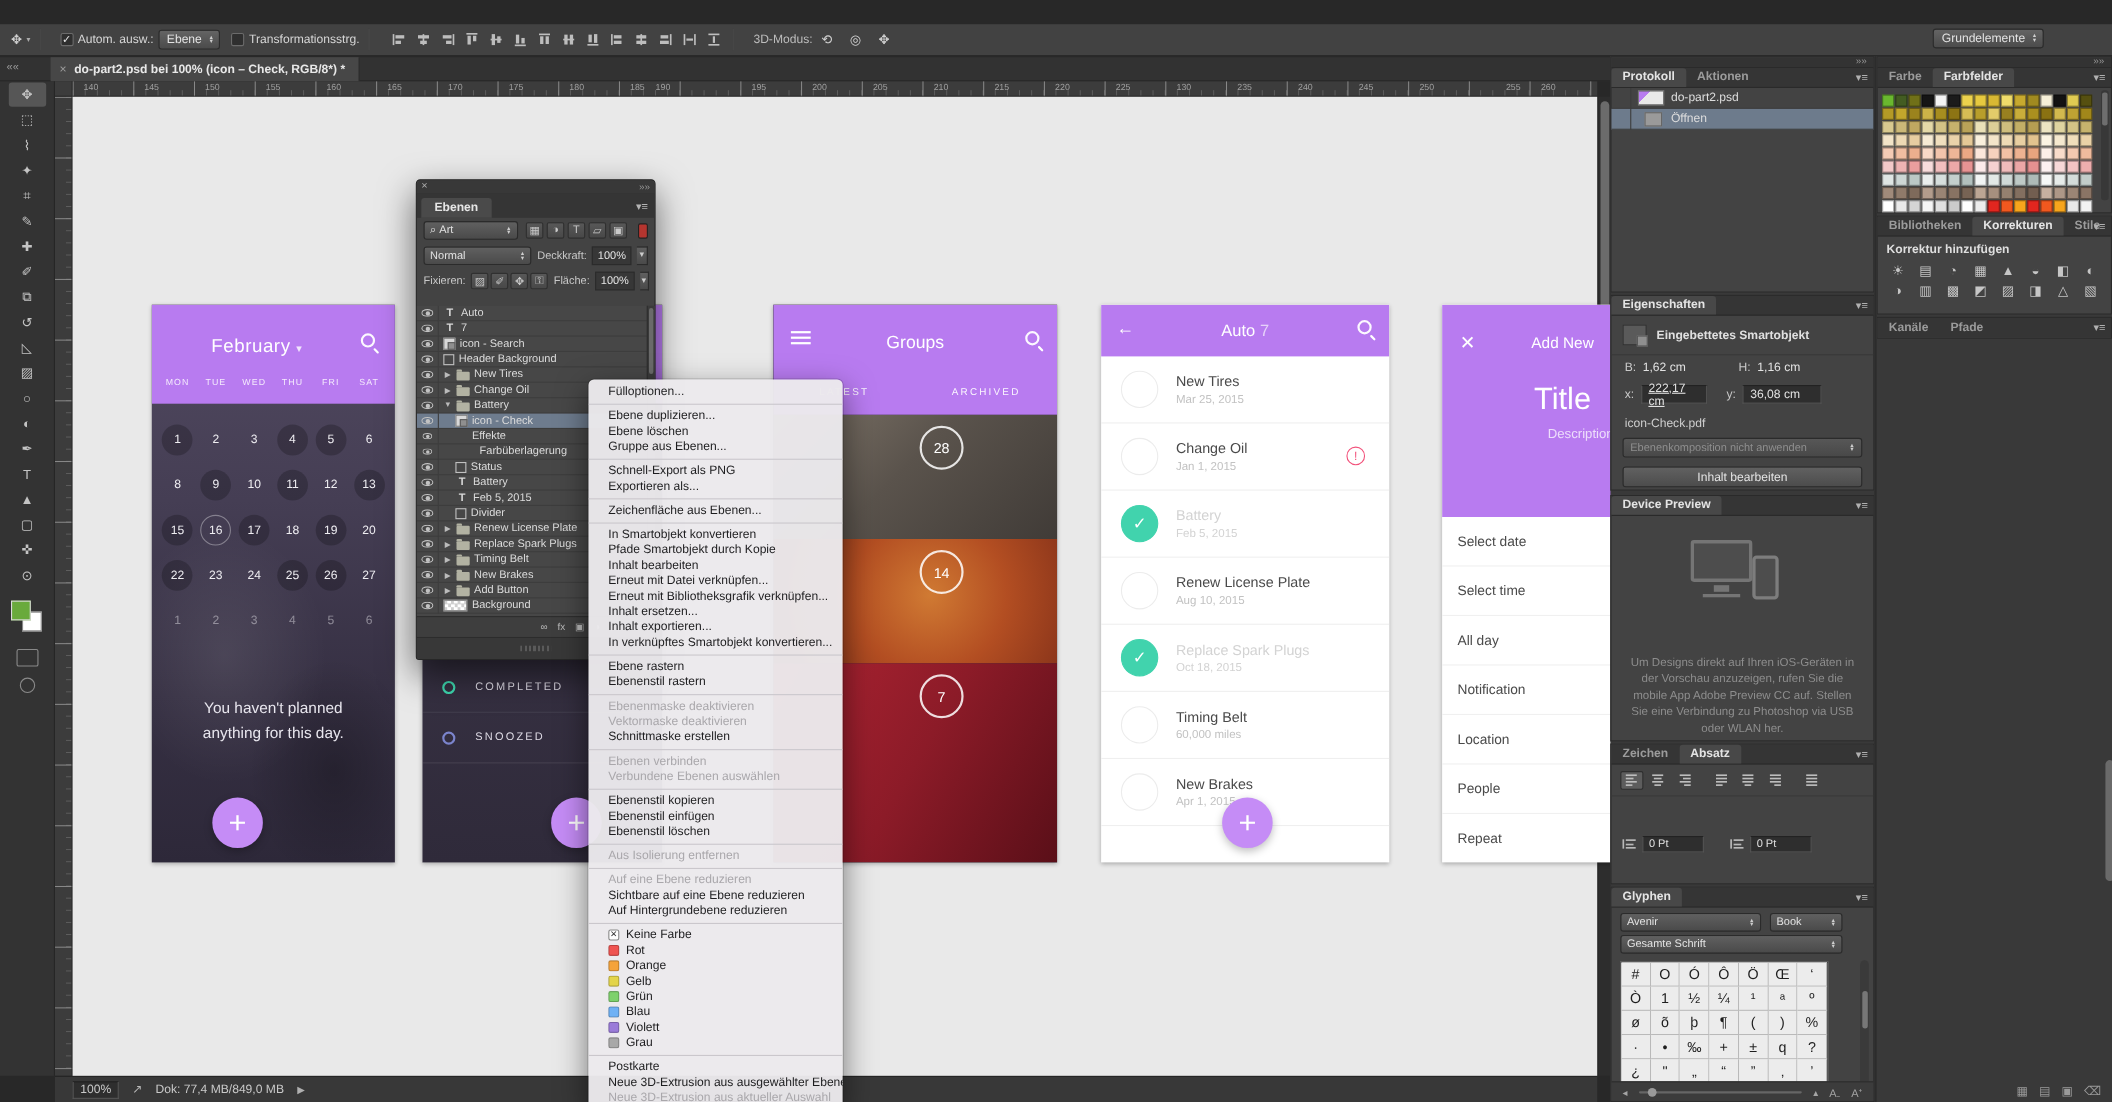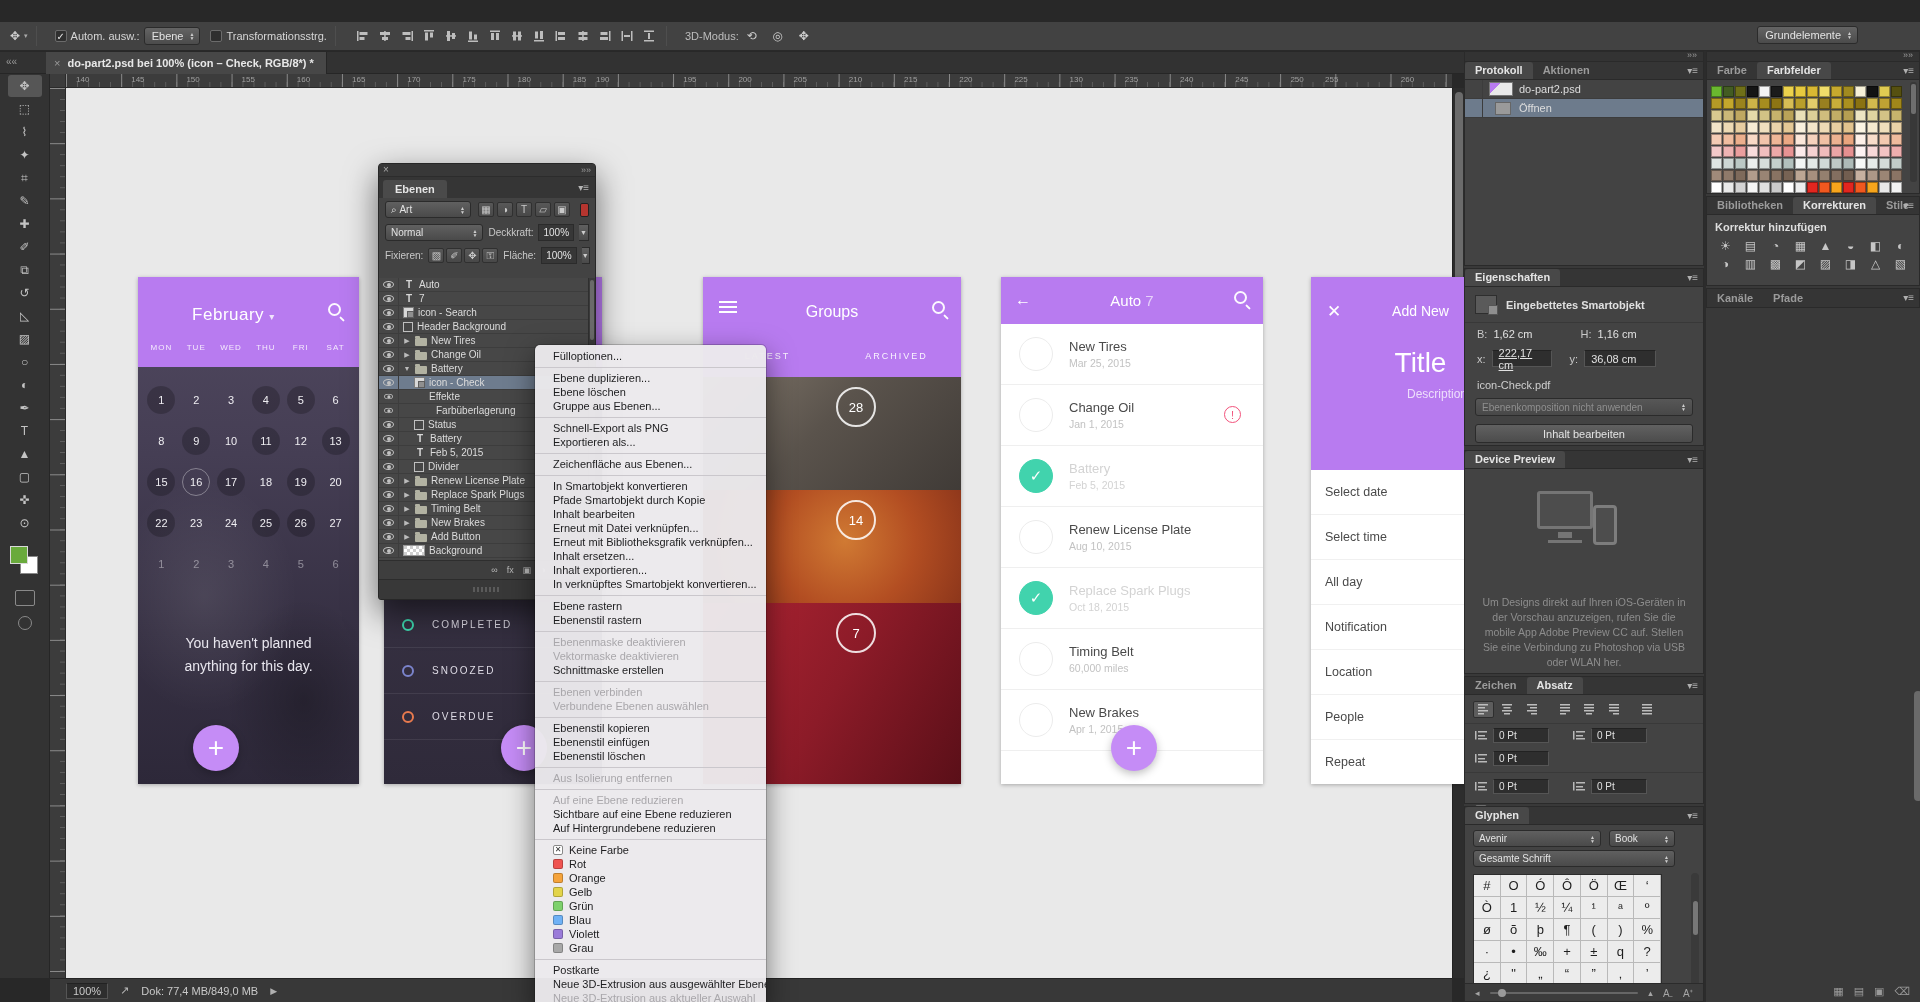--- a/index.html
+++ b/index.html
@@ -243,21 +243,21 @@
   .dp-ph{position:absolute;left:128px;top:14px;width:24px;height:40px;border:3px solid #7d7d7d;border-radius:4px;background:#4d4d4d;}
   .dp-text{margin:26px 16px 0;text-align:center;font-size:10.5px;line-height:15px;color:#8d8d8d;}
   .dp-link{margin-top:12px;text-align:center;font-size:11px;color:#bdbdbd;}
   .dp-link span{border-bottom:1px solid #9a9a9a;padding-bottom:1px;}
 
   
   .al-row{display:flex;align-items:center;gap:3px;padding:6px 8px 5px;border-bottom:1px solid #393939;}
   .al-btn{width:21px;height:17px;display:flex;align-items:center;justify-content:center;border-radius:2px;}
   .al-btn.active{background:#5d5d5d;border:1px solid #2e2e2e;}
   .al-gap{width:7px;}
-  .pf-row{display:flex;align-items:center;gap:24px;padding:4px 10px;}
+  .pf-row{display:flex;align-items:center;gap:24px;padding:4px 10px;margin-top:32px;}
   .pf{display:flex;align-items:center;gap:5px;}
   .pficon{width:13px;height:11px;background:
      linear-gradient(#b9b9b9,#b9b9b9) 3px 1px/9px 1.5px no-repeat,
      linear-gradient(#b9b9b9,#b9b9b9) 3px 4.5px/7px 1.5px no-repeat,
      linear-gradient(#b9b9b9,#b9b9b9) 3px 8px/9px 1.5px no-repeat,
      linear-gradient(#b9b9b9,#b9b9b9) 0 1px/1.5px 8.5px no-repeat;}
   .pfin{width:56px;height:15px;background:#2e2e2e;border:1px solid #555;border-top-color:#222;
     color:#e0e0e0;font-size:10px;display:flex;align-items:center;padding-left:5px;}
   .hyph{display:flex;align-items:center;gap:7px;padding:7px 10px 0;font-size:10.5px;color:#d8d8d8;}
   .hline{height:1px;background:#393939;margin:2px 0;}
@@ -541,21 +541,21 @@
       <span class="rl" style="left: 727.6px;">205</span>
       <span class="rl" style="left: 782.8px;">210</span>
       <span class="rl" style="left: 838px;">215</span>
       <span class="rl" style="left: 893.2px;">220</span>
       <span class="rl" style="left: 948.4px;">225</span>
       <span class="rl" style="left: 1003.6px;">130</span>
       <span class="rl" style="left: 1058.8px;">235</span>
       <span class="rl" style="left: 1114px;">240</span>
       <span class="rl" style="left: 1169.2px;">245</span>
       <span class="rl" style="left: 1224.4px;">250</span>
-      <span class="rl" style="left: 1259px;">255</span>
+      <span class="rl" style="left: 1303px;">255</span>
       <span class="rl" style="left: 1334.8px;">260</span>
     </div>
   <div class="ruler-left"></div>
 
   <div class="canvas">
 
     <div class="screen scr-feb">
       <div class="phead feb-head">
         <div class="feb-title">
           <span>February</span> <span class="chev">▾</span>
@@ -685,24 +685,20 @@
         <div class="jan-title">January</div>
       </div>
       <div class="jan-list" id="jan-list">
           <div class="jan-row">
             <span class="jan-ring" style="border-color: rgb(62, 217, 176);"></span>
             <span class="jan-lab">COMPLETED</span>
           </div>
           <div class="jan-row">
             <span class="jan-ring" style="border-color: rgb(123, 132, 204);"></span>
             <span class="jan-lab">SNOOZED</span>
-          </div>
-          <div class="jan-row">
-            <span class="jan-ring" style="border-color: rgb(232, 122, 78);"></span>
-            <span class="jan-lab">OVERDUE</span>
           </div>
         </div>
       <div class="fab" style="left:117px;top:448px;">+</div>
     </div>
 
     <div class="screen scr-groups">
       <div id="groups-cards" style="position:absolute;left:0;top:100px;width:100%;">
           <div class="gcard gcard-laptop">
             <span class="gbadge">28</span>
           </div>

